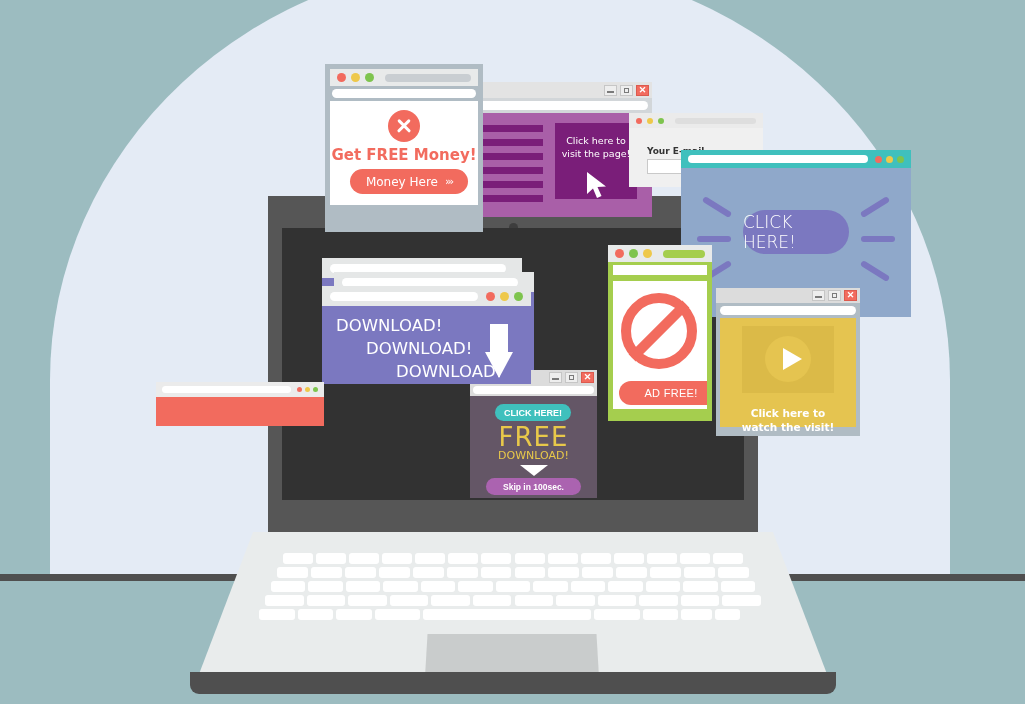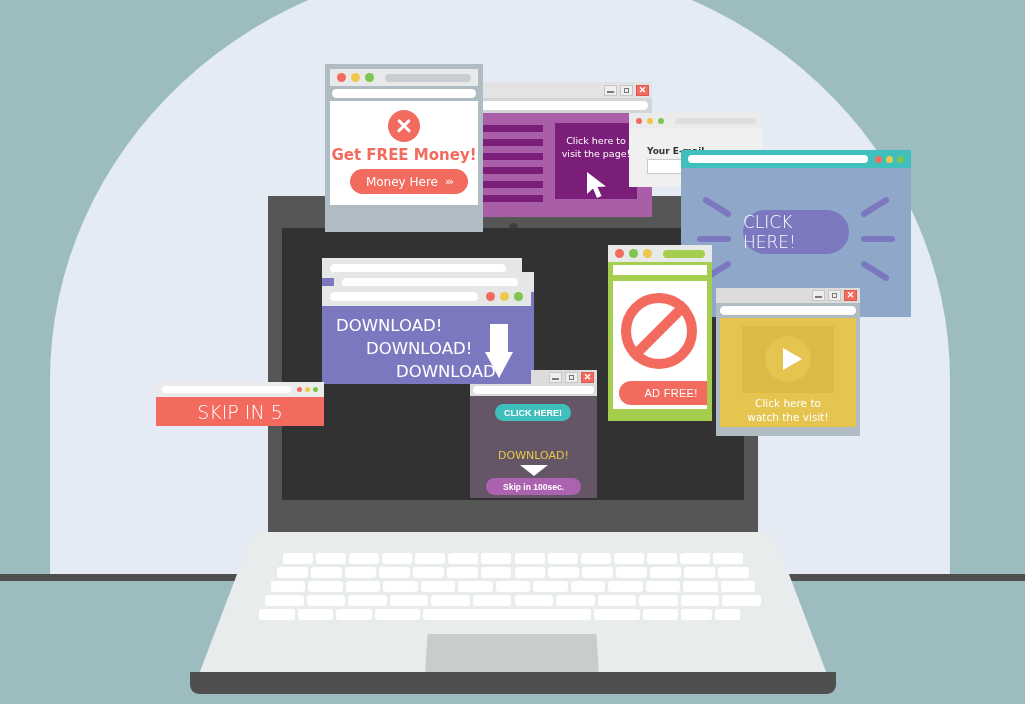--- a/index.html
+++ b/index.html
@@ -195,22 +195,22 @@
   
   .w-video{left:716px;top:288px;width:144px;height:148px;background:#b0bcc4;}
   .w-video .bar-win{background:#dcdcdc;height:15px;}
   .w-video .urlbar{background:#b0bcc4;padding:3px 4px;}
   .vid-body{background:#e5c450;margin:0 4px 4px 4px;height:109px;position:relative;}
   .vid-screen{position:absolute;left:22px;top:8px;width:92px;height:67px;background:#dbba48;}
   .vid-circle{position:absolute;left:50%;margin-left:-23px;top:18px;width:46px;height:46px;border-radius:50%;
               background:#e5c450;}
   .vid-circle::after{content:"";position:absolute;left:18px;top:12px;
       border-left:19px solid #fff;border-top:11px solid transparent;border-bottom:11px solid transparent;}
-  .vid-cap{position:absolute;left:0;right:0;top:78px;text-align:center;color:#fff;font-size:10.5px;line-height:14px;
-           font-family:"DejaVu Sans",sans-serif;}
+  .vid-cap{position:absolute;left:0;right:0;top:88px;text-align:center;color:#fff;font-size:10.5px;line-height:14px;
+           font-family:"DejaVu Sans",sans-serif;font-weight:bold;}
 </style>
 </head>
 <body>
 
 <div class="stage">
 
   <div class="abs bg-arc"></div>
   <div class="abs bg-floorline"></div>
 
   <div class="abs lap-screen-outer"></div>
@@ -398,20 +398,21 @@
     <div class="bar-win">
       <div class="wbtn min"></div>
       <div class="wbtn max"></div>
       <div class="wbtn close">✕</div>
     </div>
     <div class="urlbar">
         <div></div>
       </div>
     <div class="free-body">
       <div class="clk-pill">CLICK HERE!</div>
+      <div class="free-big">FREE</div>
       <div class="free-sub">DOWNLOAD!</div>
       <div class="free-tri"></div>
       <div class="skip-pill">Skip in 100sec.</div>
     </div>
   </div>
 
   <div class="win w-dl" style="left:322px;top:286px;width:209px;height:98px;">
     <div class="dl-bar">
       <span class="bf"></span>
       <span class="dots">
@@ -433,21 +434,20 @@
 
   <div class="win w-skip">
     <div class="skip-bar">
       <span class="bf"></span>
       <span class="dots">
         <span class="dot r"></span>
         <span class="dot y"></span>
         <span class="dot g"></span>
       </span>
     </div>
-    <div class="skip-txt">SKIP IN 5</div>
   </div>
 
   <div class="win w-video">
     <div class="bar-win">
       <div class="wbtn min"></div>
       <div class="wbtn max"></div>
       <div class="wbtn close">✕</div>
     </div>
     <div class="urlbar">
         <div></div>

